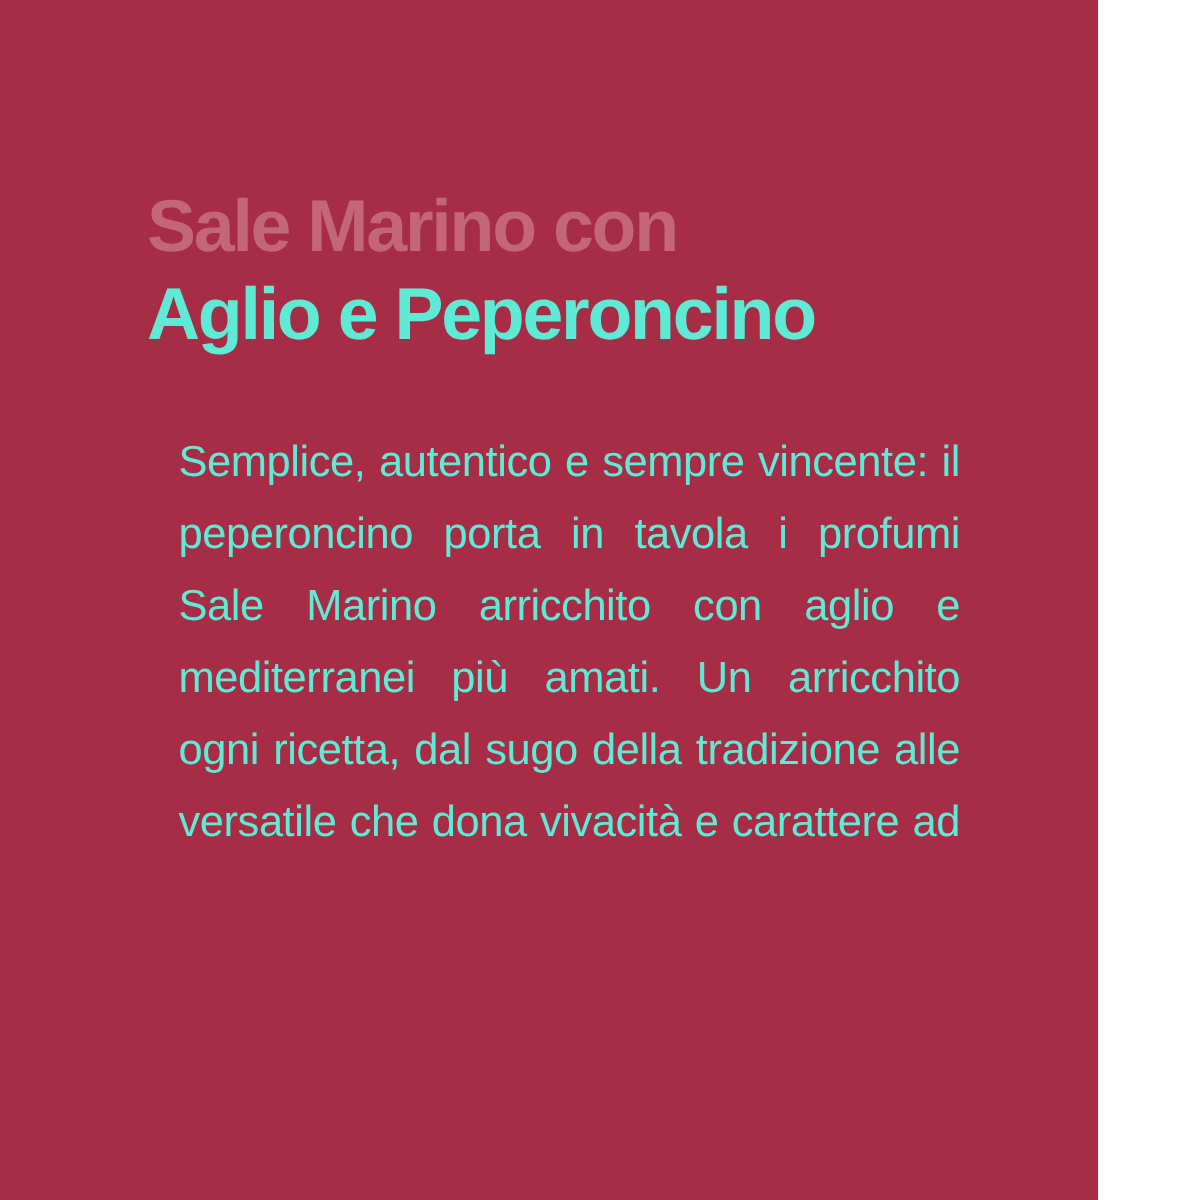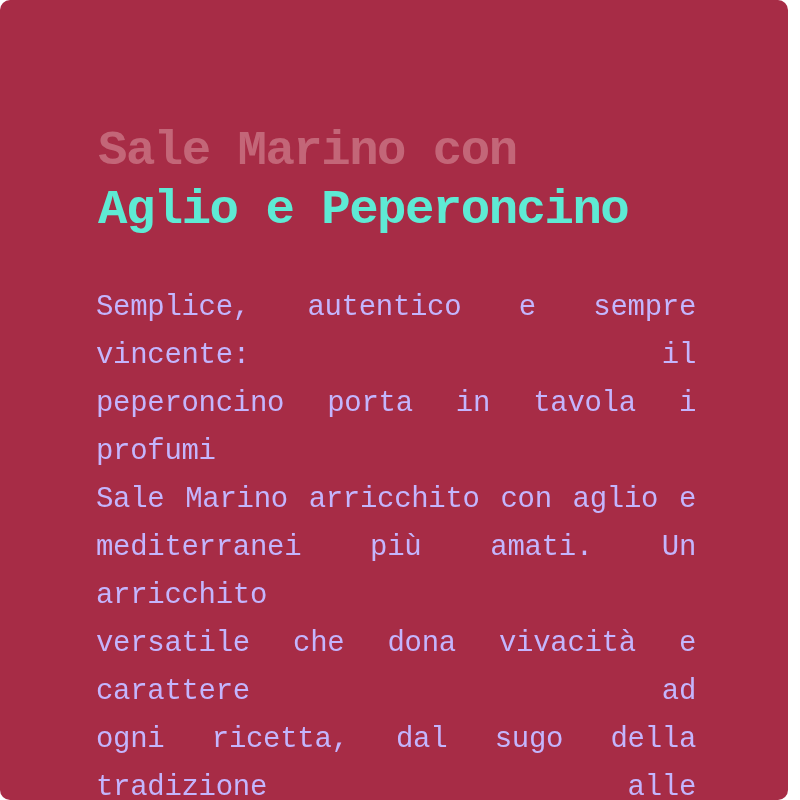--- a/index.html
+++ b/index.html
@@ -1,23 +1,22 @@
 <!DOCTYPE html>
 <html><head>
 <meta charset="utf-8">
 <style>
   html, body { margin: 0; padding: 0; }
   body { width: 800px; height: 800px; overflow: hidden; }
 
   .poster {
     position: relative;
-    width: 788px;
+    width: 732px;
     height: 800px;
-    font-family: Liberation Mono, monospace;
-    border-radius: 10px;
+    font-family: Liberation Sans, sans-serif;
     -webkit-font-smoothing: antialiased;
   }
 
   .titles {
     position: absolute;
     left: 98px;
     right: 60px;
     top: 122px;
   }
   .title-line {
@@ -62,23 +61,23 @@
 </head>
 <body>
 
 <div class="poster" style="background-color: rgb(167, 44, 70);">
 
   <header class="titles">
     <div class="title-line title1" style="color: rgb(195, 102, 120);">Sale Marino con</div>
     <div class="title-line title2" style="color: #5eead4;">Aglio e Peperoncino</div>
   </header>
 
-  <div class="body-copy" style="color: #c4b5fd;">
+  <div class="body-copy" style="color: #5eead4; margin-left: 23px;">
     <div class="jline">Semplice, autentico e sempre vincente: il</div>
     <div class="jline">peperoncino porta in tavola i profumi</div>
     <div class="jline">Sale Marino arricchito con aglio e</div>
     <div class="jline">mediterranei più amati. Un arricchito</div>
+    <div class="jline">ogni ricetta, dal sugo della tradizione alle</div>
     <div class="jline">versatile che dona vivacità e carattere ad</div>
-    <div class="jline">ogni ricetta, dal sugo della tradizione alle</div>
   </div>
 
 
 </div>
 
 </body></html>

